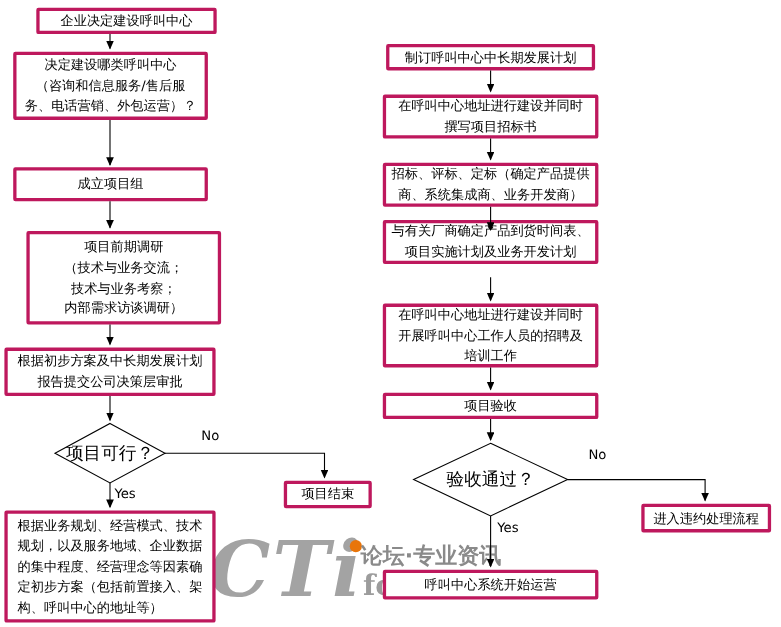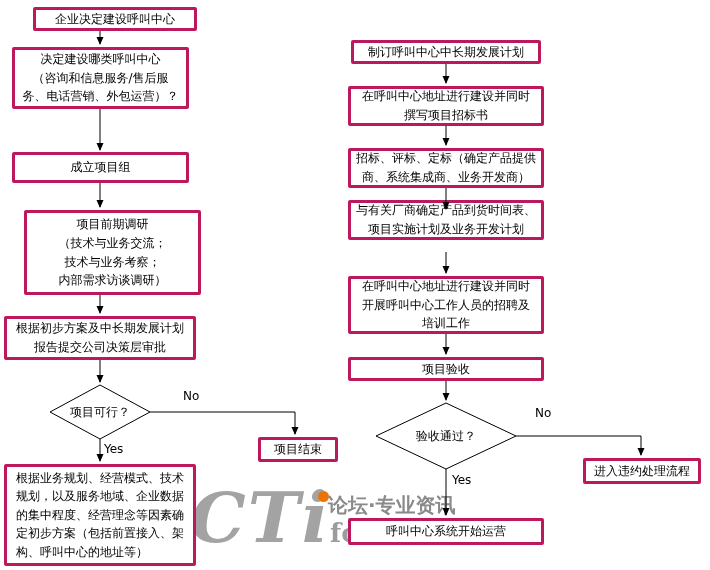--- a/index.html
+++ b/index.html
@@ -10,21 +10,21 @@
   .node {
     position:absolute; border:3px solid #be185d; background:#fff; color:#000;
     font-size:12px; line-height:1.55; display:flex; align-items:center; justify-content:center;
     text-align:center; white-space:pre-line; z-index:2; padding:2px 4px; border-radius:2px;
   }
   .align-left { text-align:left; }
 
   svg.connectors { position:absolute; left:0; top:0; z-index:3; pointer-events:none; }
 
   .diamond-label {
-    position:absolute; z-index:4; font-size:12px; color:#000;
+    position:absolute; z-index:4; font-size:16px; color:#000;
     display:flex; align-items:center; justify-content:center; text-align:left;
   }
   .edge-label { position:absolute; z-index:4; font-size:12px; color:#000; }
 
   .watermark { position:absolute; left:0; top:0; width:710px; height:570px; z-index:1; }
   .wm-logo {
     position:absolute; left:190px; top:476px;
     font-family:"DejaVu Serif", serif; font-style:italic; font-weight:bold;
     font-size:70px; color:#a3a3a3; letter-spacing:2px;
   }

